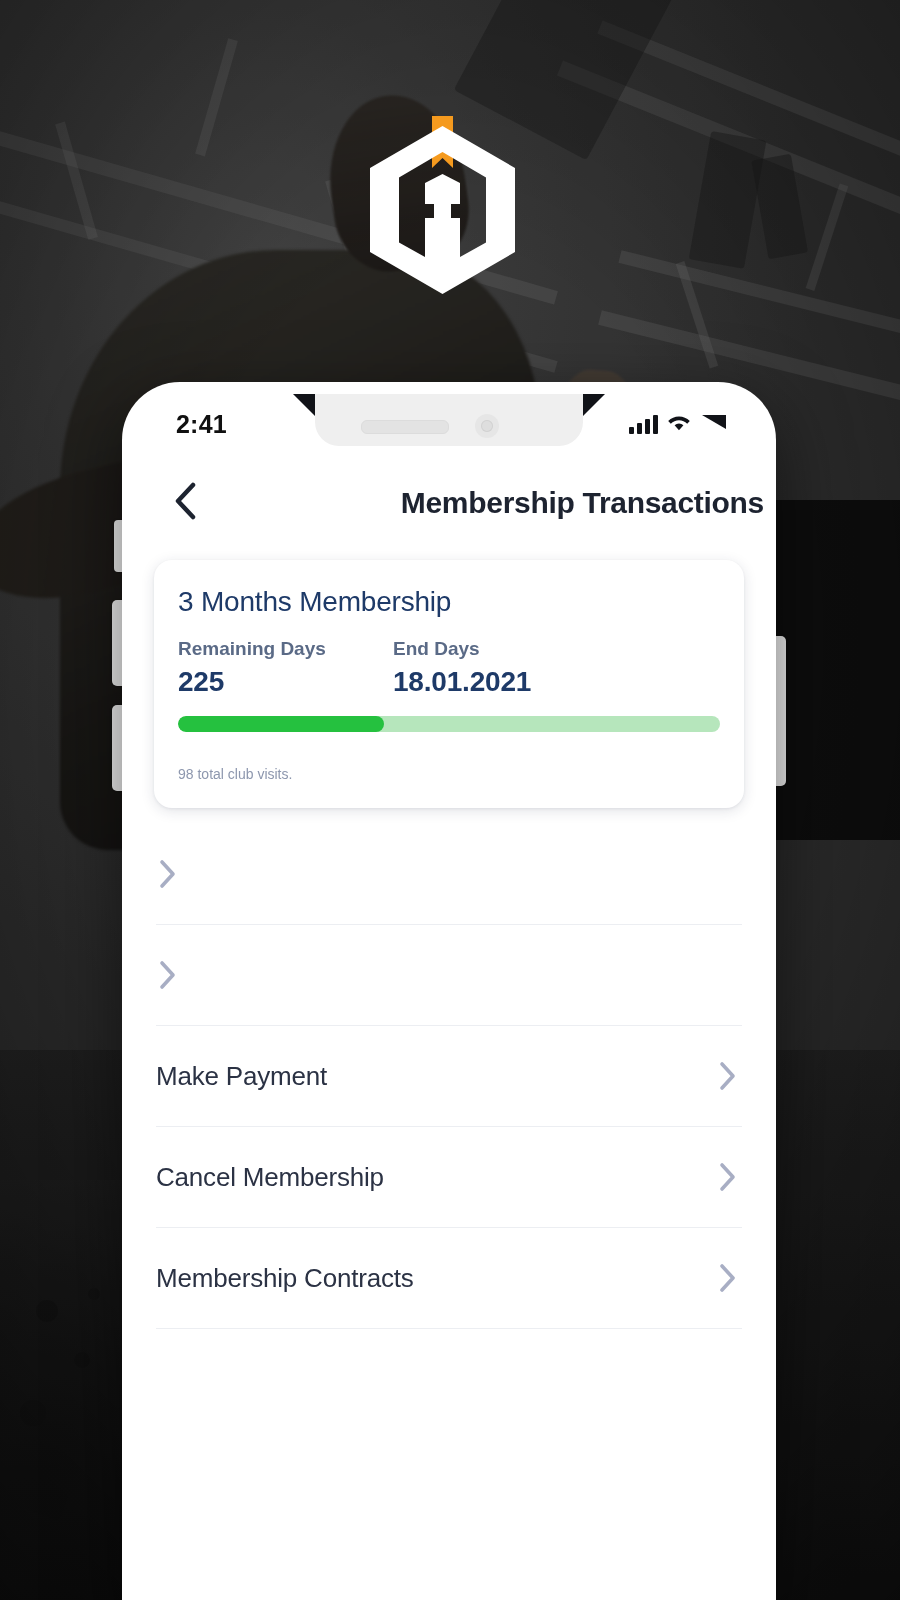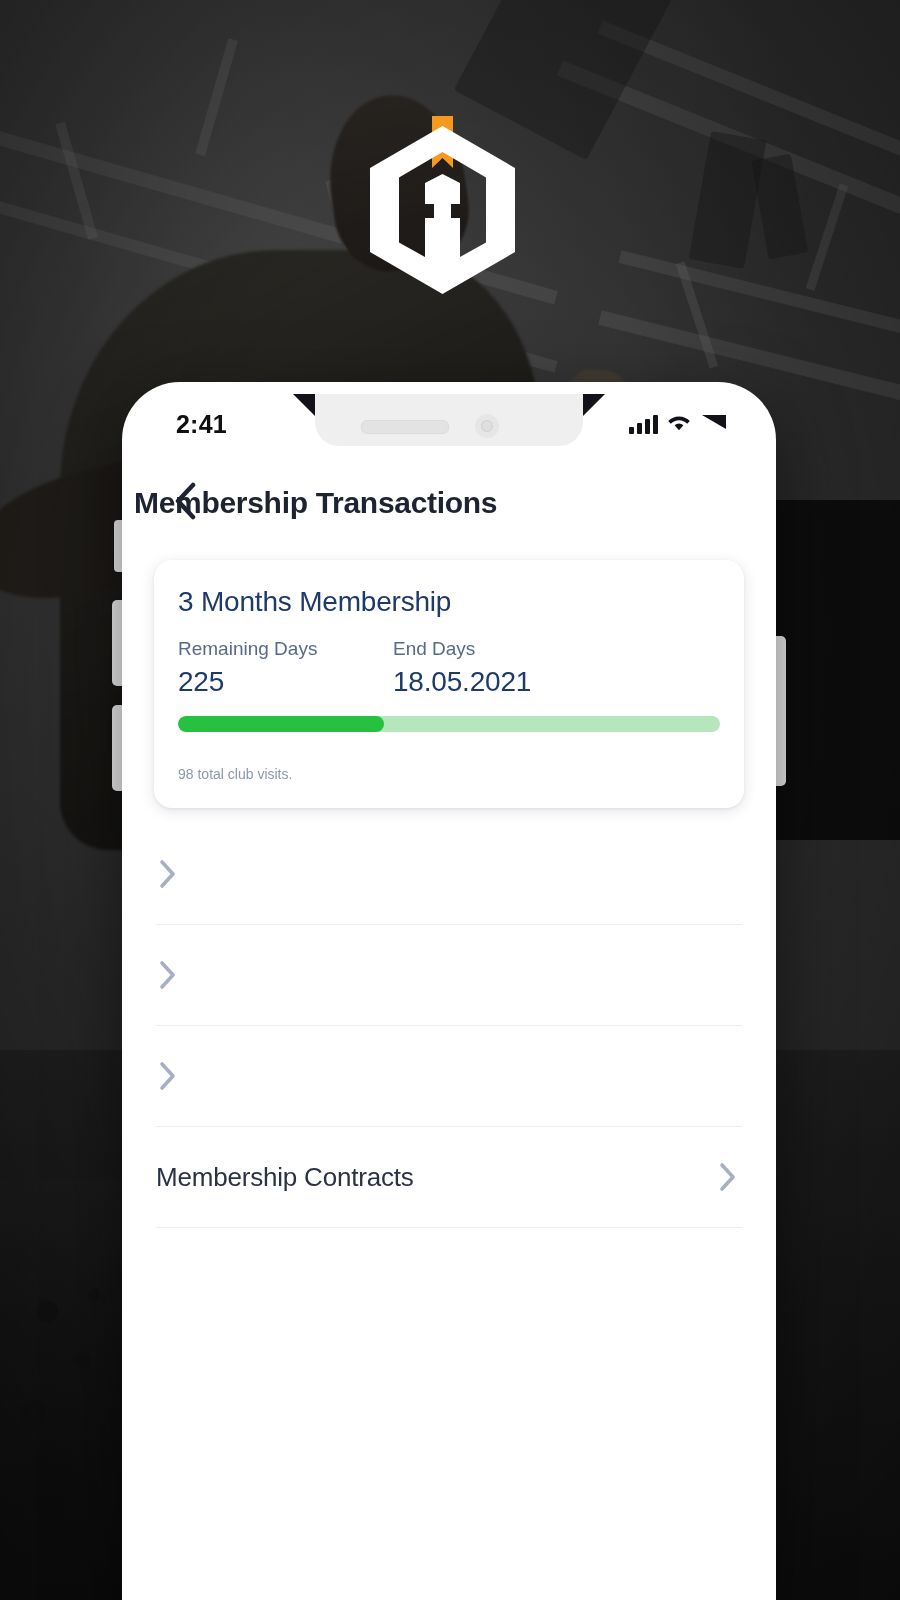--- a/index.html
+++ b/index.html
@@ -236,21 +236,21 @@
   .back-btn {
     position: absolute;
     left: 28px; top: 50%;
     transform: translateY(-50%);
     width: 46px; height: 46px;
     display: flex; align-items: center; justify-content: center;
     cursor: pointer;
   }
   .nav-title {
     width: 100%;
-    text-align: left;
+    text-align: right;
     font-size: 30px;
     font-weight: bold;
     color: #1d2330;
     letter-spacing: -0.3px;
   }
 
   
   .content {
     background: #ffffff;
     padding: 0 0 0 0;
@@ -266,20 +266,21 @@
   }
   .card-title {
     font-size: 28px;
     font-weight: normal;
     color: #1e3a68;
     letter-spacing: -0.2px;
     margin-bottom: 20px;
   }
   .stats {
     display: flex;
+    font-weight: bold;
   }
   .stat { flex: 0 0 auto; }
   .stat.first { width: 215px; }
   .stat-label {
     font-size: 19px;
     color: #5a6a86;
     margin-bottom: 6px;
   }
   .stat-value {
     font-size: 28px;
@@ -437,21 +438,21 @@
         <div class="card">
           <div class="card-title">3 Months Membership</div>
 
           <div class="stats">
             <div class="stat first">
               <div class="stat-label">Remaining Days</div>
               <div class="stat-value">225</div>
             </div>
             <div class="stat">
               <div class="stat-label">End Days</div>
-              <div class="stat-value">18.05.2021</div>
+              <div class="stat-value">18.01.2021</div>
             </div>
           </div>
 
           <div class="progress" style="background: rgb(182, 230, 188);">
             <div class="progress-fill" id="progress-fill" style="width: 38%; background: rgb(37, 193, 63);"></div>
           </div>
 
           <div class="visits">98 total club visits.</div>
         </div>
 
@@ -464,20 +465,29 @@
               </div>
             </div>
             <div class="menu-item">
               <div class="menu-chev">
                 <svg width="22" height="32" viewBox="0 0 22 32">
                   <path d="M6 4 L17 16 L6 28" fill="none" stroke="#a8aec4" stroke-width="3.6" stroke-linecap="round" stroke-linejoin="round"></path>
                 </svg>
               </div>
             </div>
             <div class="menu-item">
+              <div class="menu-label">Make Payment</div>
+              <div class="menu-chev">
+                <svg width="22" height="32" viewBox="0 0 22 32">
+                  <path d="M6 4 L17 16 L6 28" fill="none" stroke="#a8aec4" stroke-width="3.6" stroke-linecap="round" stroke-linejoin="round"></path>
+                </svg>
+              </div>
+            </div>
+            <div class="menu-item">
+              <div class="menu-label">Cancel Membership</div>
               <div class="menu-chev">
                 <svg width="22" height="32" viewBox="0 0 22 32">
                   <path d="M6 4 L17 16 L6 28" fill="none" stroke="#a8aec4" stroke-width="3.6" stroke-linecap="round" stroke-linejoin="round"></path>
                 </svg>
               </div>
             </div>
             <div class="menu-item">
               <div class="menu-label">Membership Contracts</div>
               <div class="menu-chev">
                 <svg width="22" height="32" viewBox="0 0 22 32">

